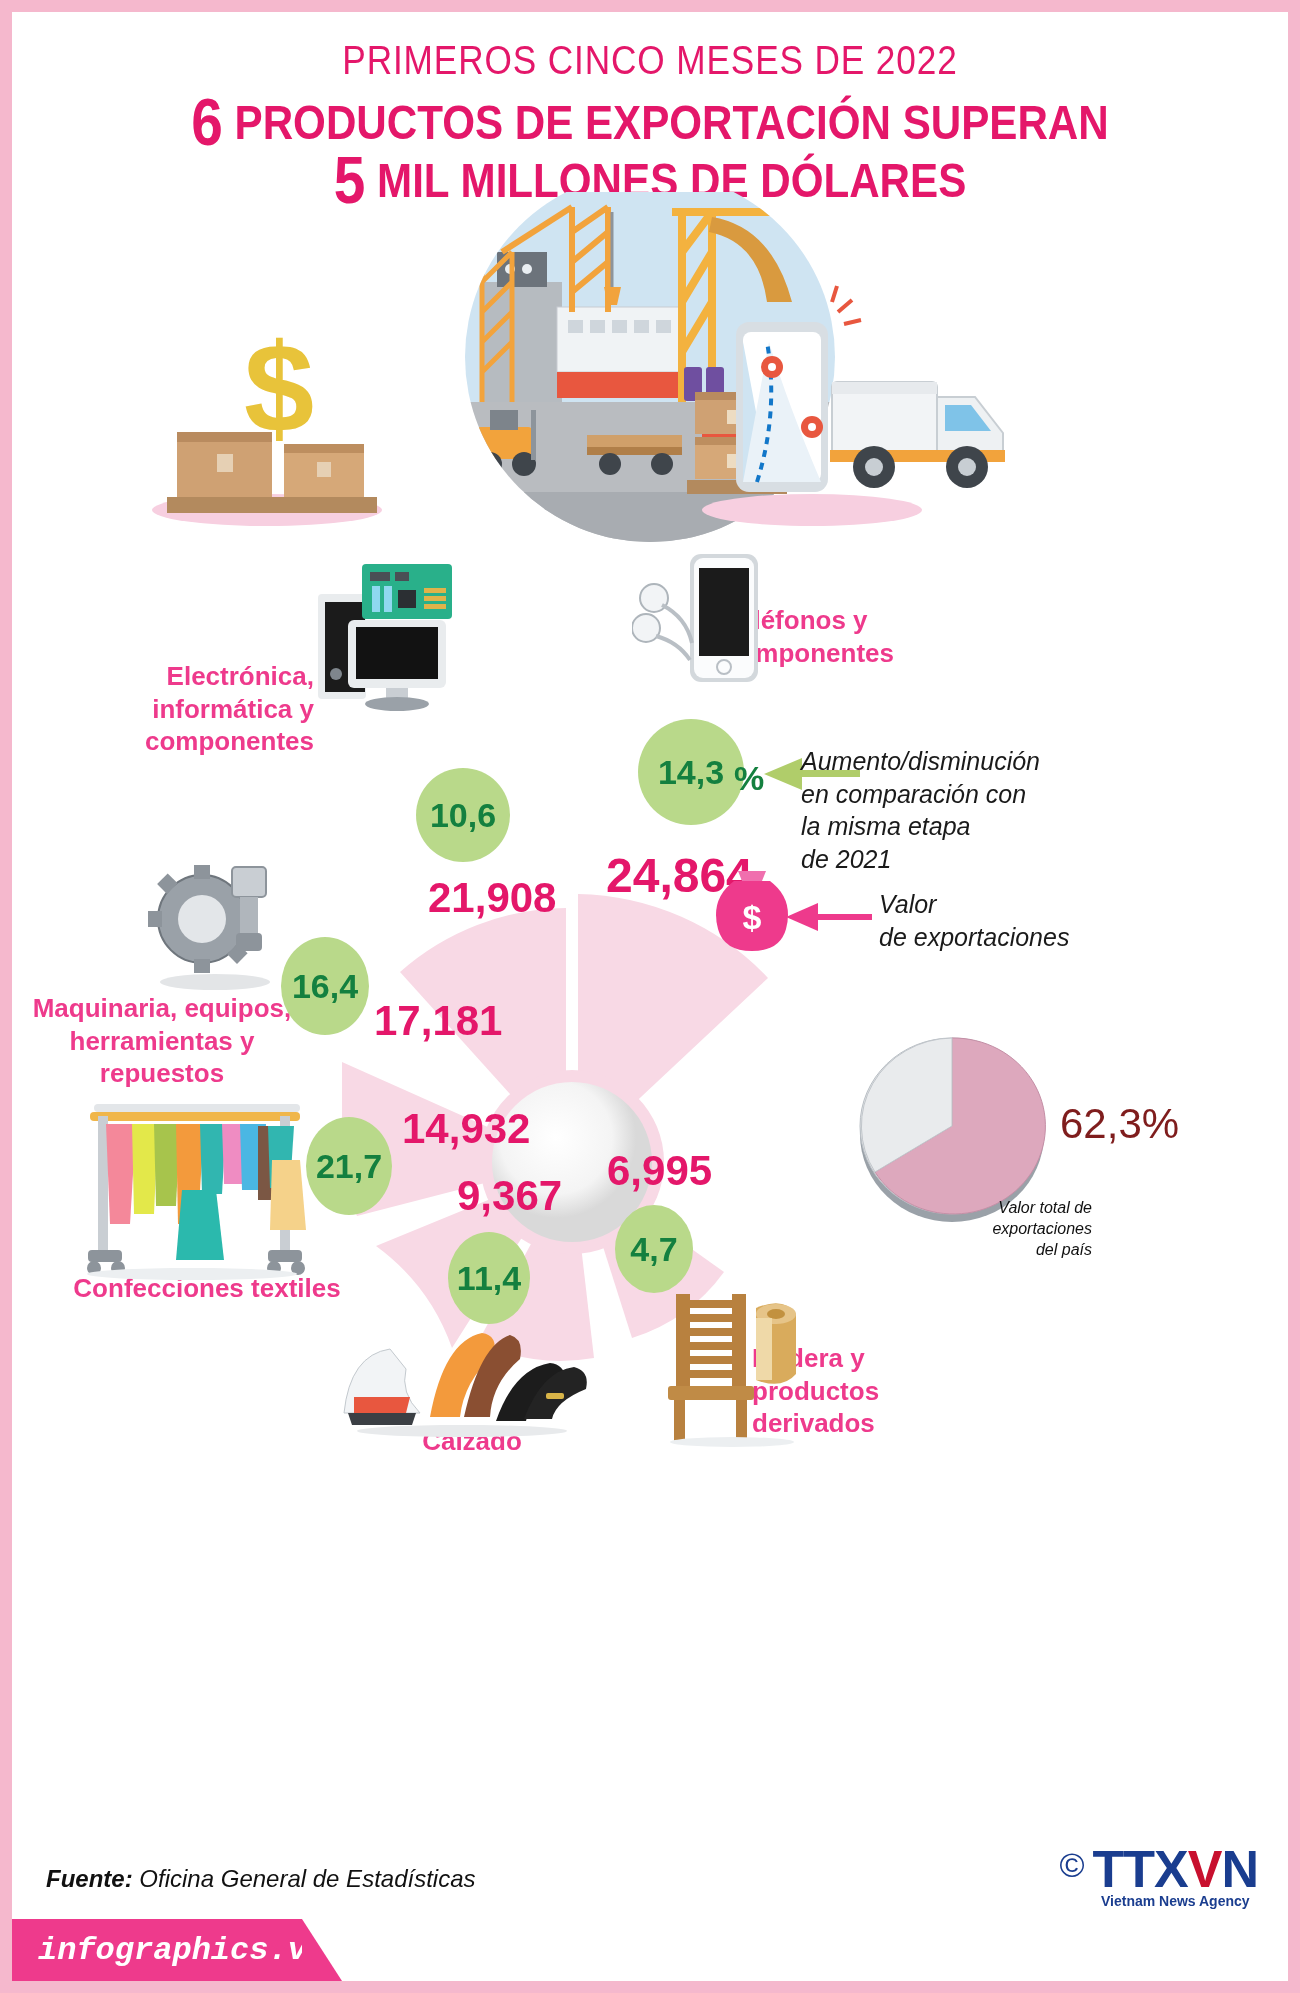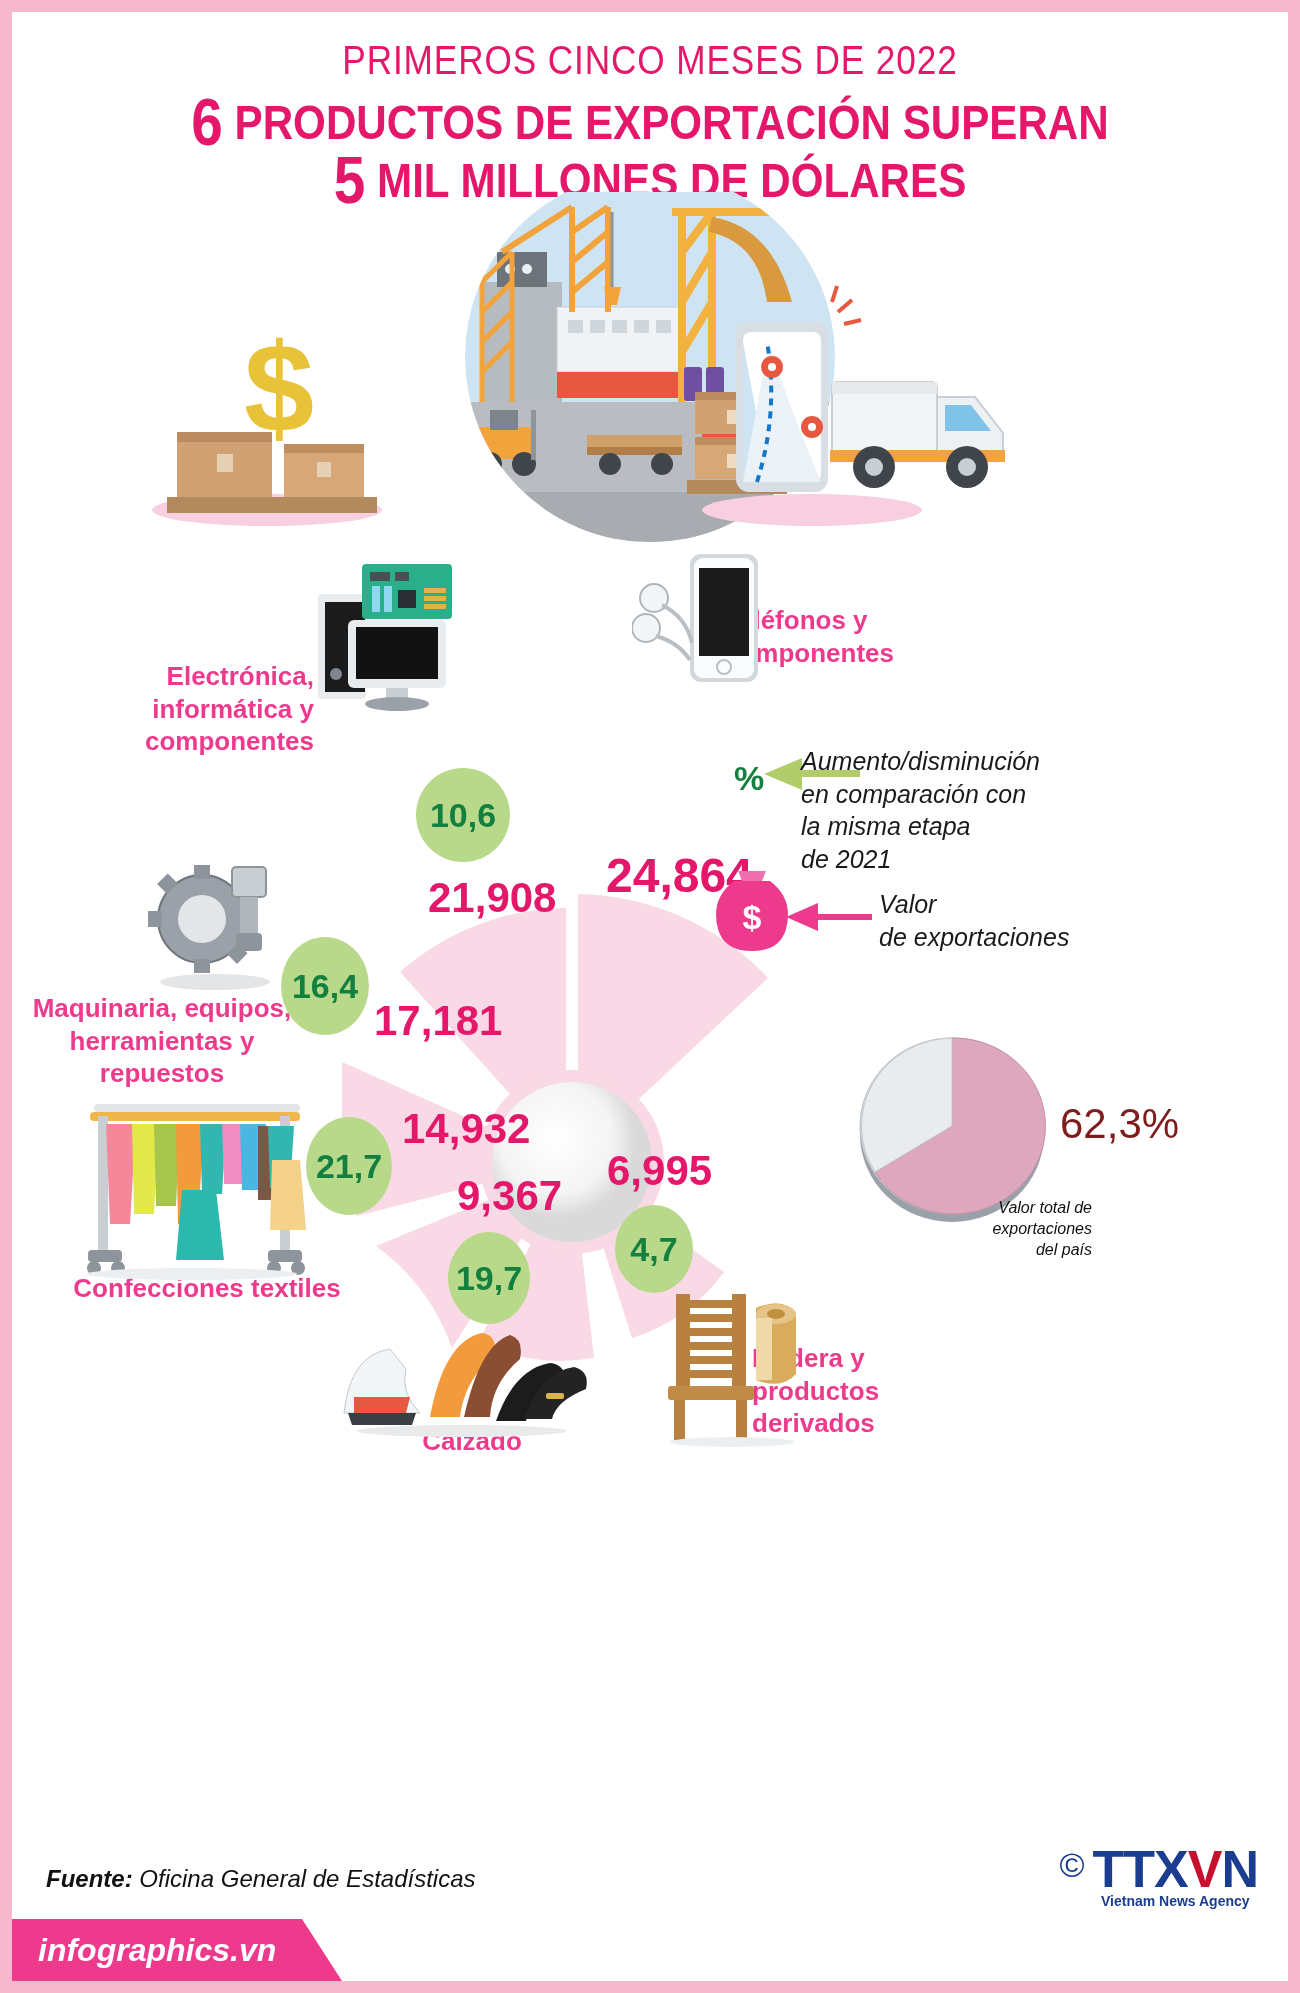--- a/index.html
+++ b/index.html
@@ -114,21 +114,21 @@
     font-family: "Liberation Sans Narrow", "Liberation Sans", sans-serif;
   }
   .source b { font-weight: bold; }
   #site-tag {
     position: absolute; left: 0; bottom: 0;
     width: 290px; height: 62px;
     background: #ee3a8c;
     color: #fff;
     font-style: italic; font-weight: bold; font-size: 32px;
     display: flex; align-items: center; padding-left: 26px;
-    font-family: Liberation Sans, sans-serif;
+    font-family: Liberation Mono, monospace;
   }
   #site-tag::after {
     content:""; position:absolute; right:-40px; top:0;
     border-left: 40px solid #ee3a8c;
     border-top: 62px solid transparent;
   }
   #logo {
     position: absolute; right: 30px; bottom: 72px;
     display: flex; align-items: flex-start;
   }
@@ -432,32 +432,35 @@
       <ellipse cx="116" cy="32" rx="9" ry="5" fill="#c2913f"></ellipse>
       <rect x="96" y="36" width="16" height="62" fill="#efd9a8"></rect>
     </g>
     <ellipse cx="72" cy="160" rx="62" ry="5" fill="#eceff1"></ellipse>
   </svg>
 
   <div class="pct-bubble" style="left:404px; top:756px; width:94px; height:94px;">
     <span>10,6</span>
   </div>
 
+  <div class="pct-bubble" style="left:626px; top:707px; width:106px; height:106px;">
+    <span>14,3</span>
+  </div>
   <div class="pct-sign" style="left:722px; top:747px;">%</div>
 
   <div class="pct-bubble" style="left:269px; top:925px; width:88px; height:98px;">
     <span>16,4</span>
   </div>
 
   <div class="pct-bubble" style="left:294px; top:1105px; width:86px; height:98px;">
     <span>21,7</span>
   </div>
 
   <div class="pct-bubble" style="left:436px; top:1220px; width:82px; height:92px;">
-    <span>19,7</span>
+    <span>11,4</span>
   </div>
 
   <div class="pct-bubble" style="left:603px; top:1193px; width:78px; height:88px;">
     <span>4,7</span>
   </div>
 
   <div class="val-label big" style="left:594px; top:836px;">24,864</div>
 
   <div class="val-label" style="left:416px; top:862px;">21,908</div>
 

